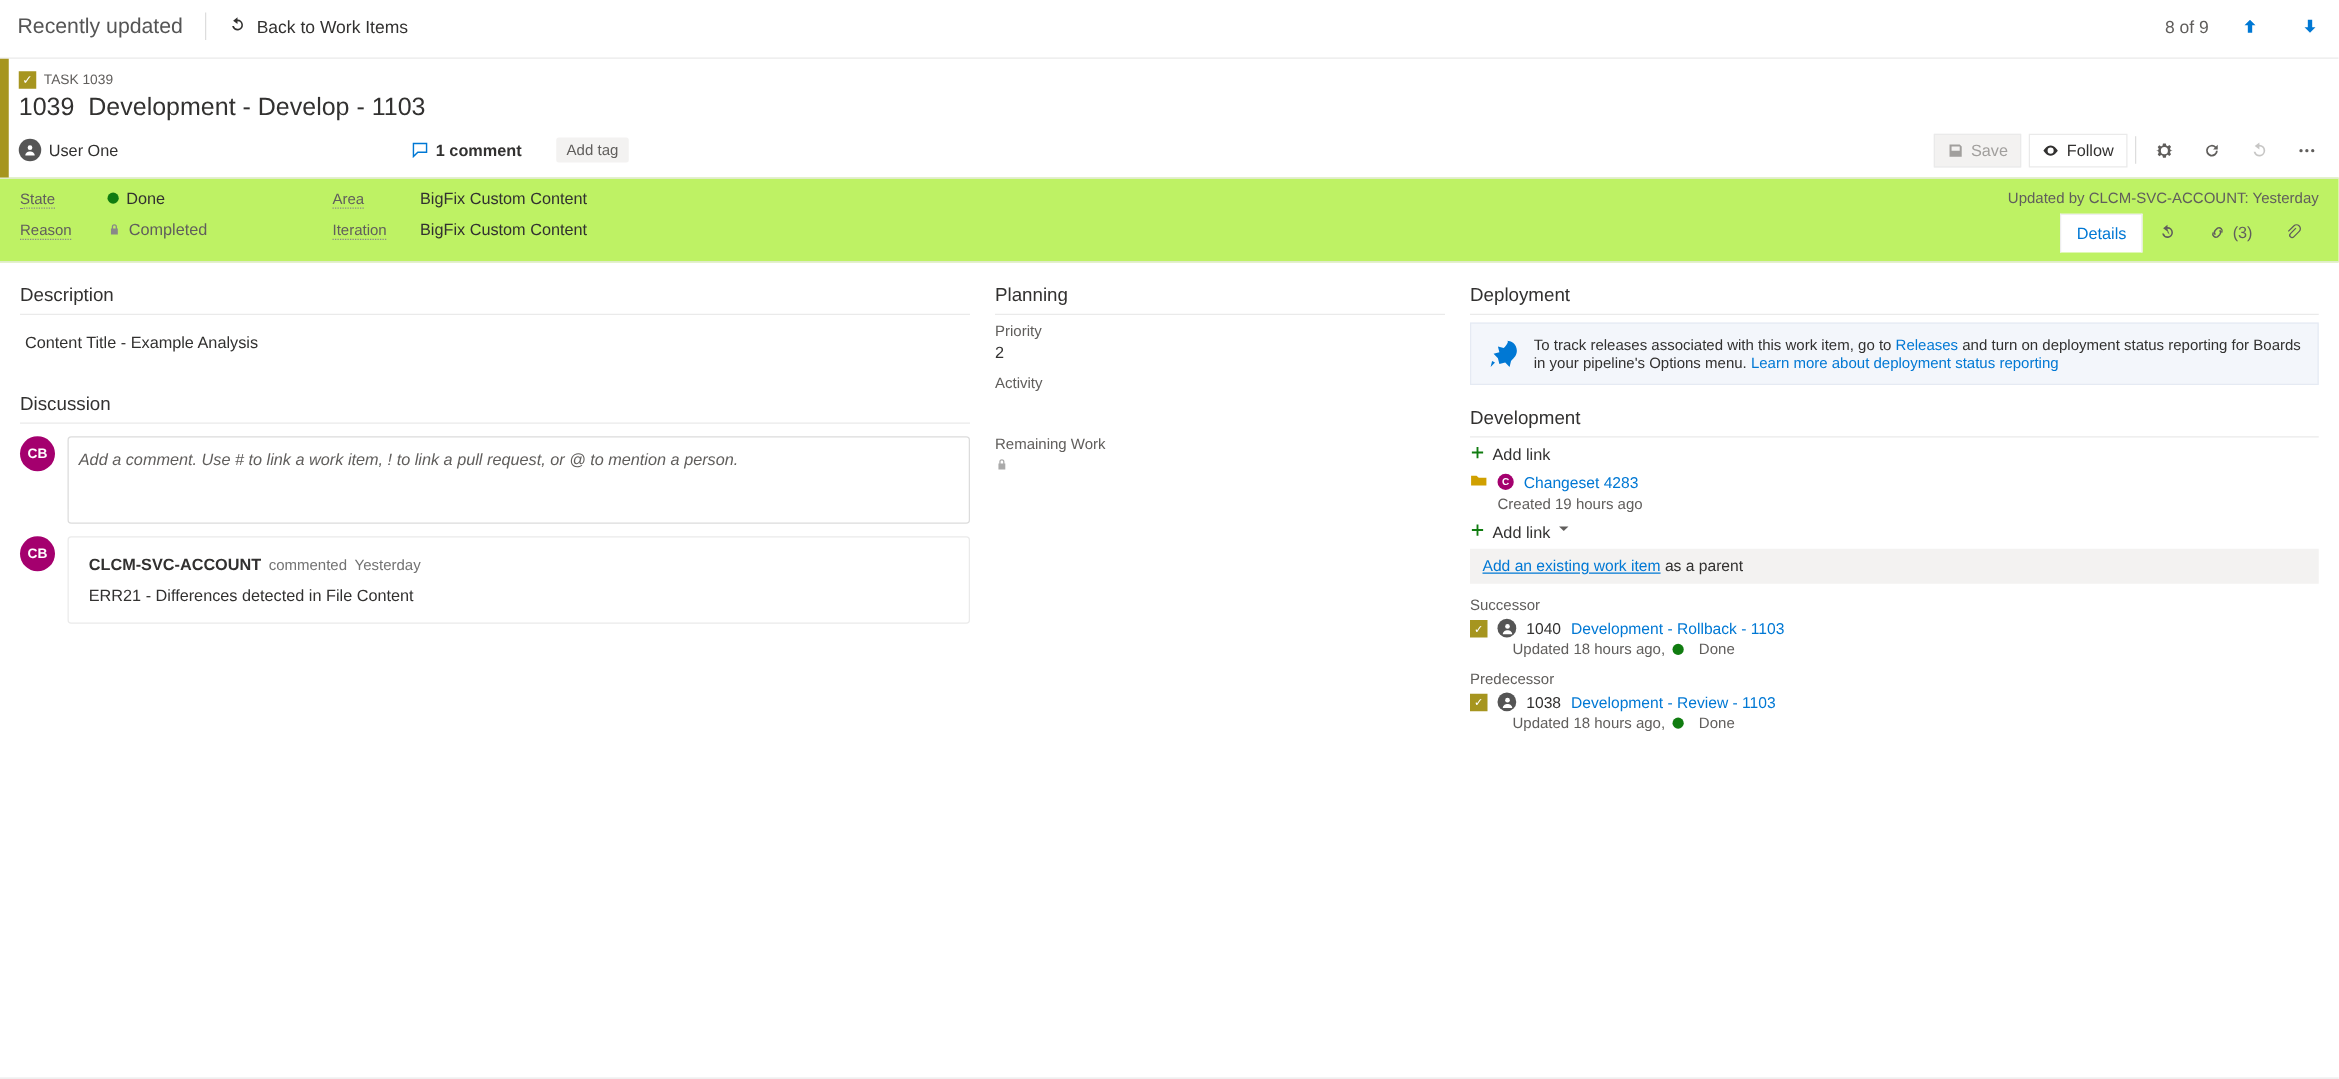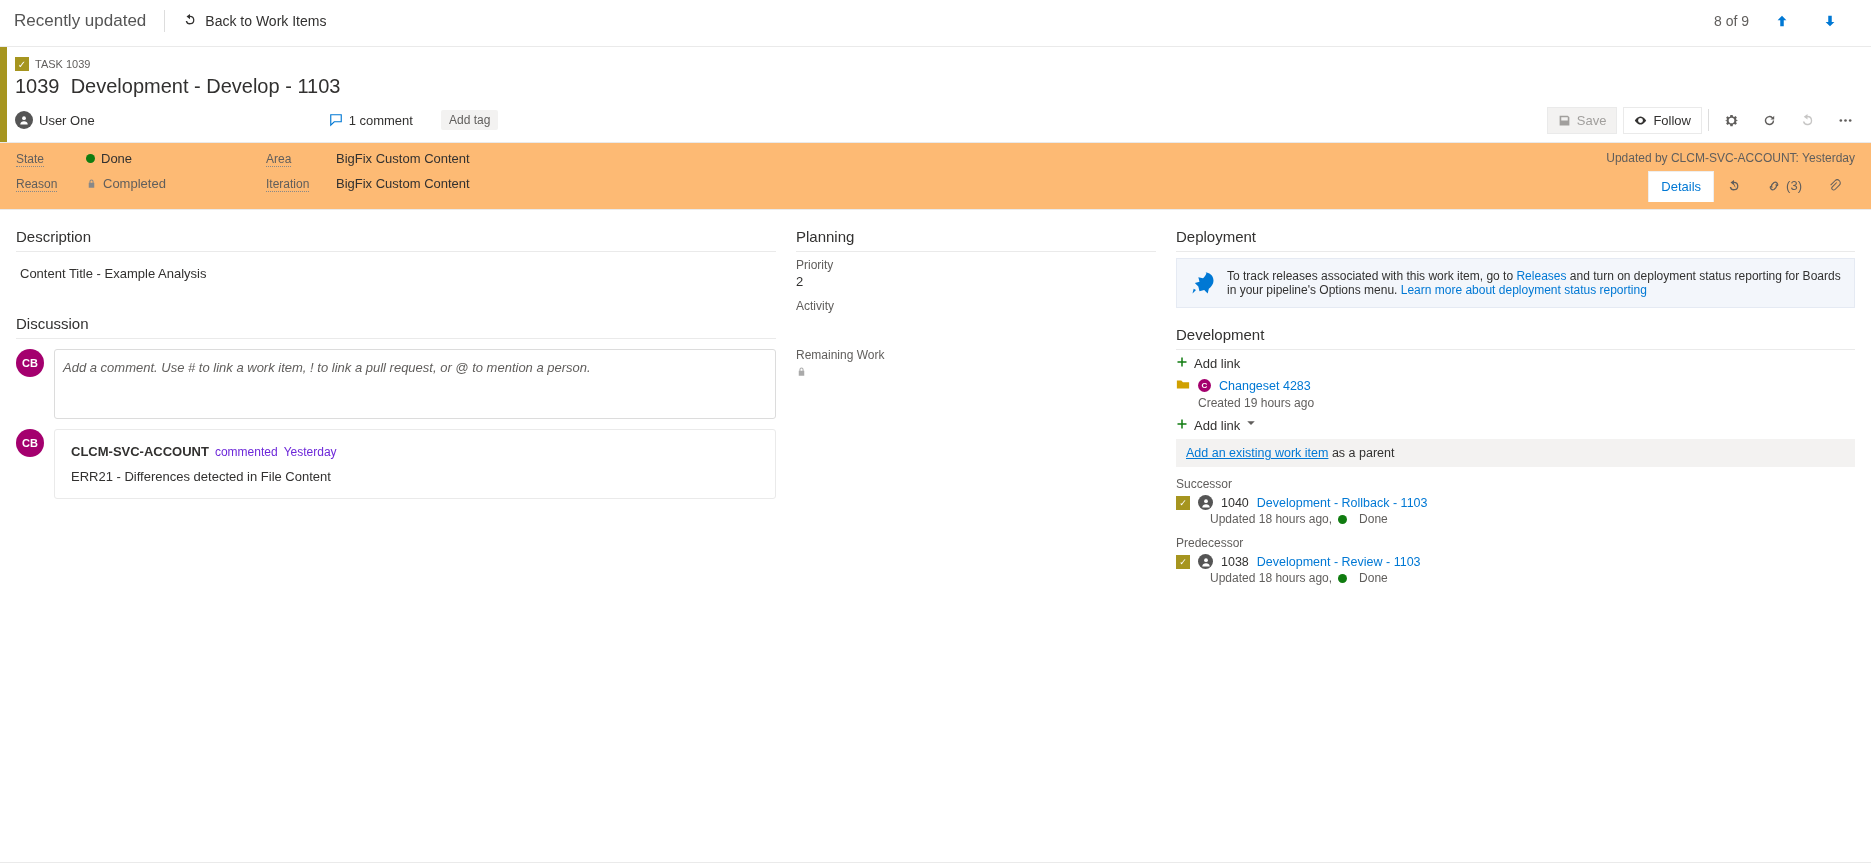--- a/index.html
+++ b/index.html
@@ -4,21 +4,21 @@
 <style>
   * { box-sizing: border-box; margin: 0; padding: 0; }
   body { font-family: "Segoe UI", Arial, sans-serif; font-size: 13px; color: #323130; background: #fff; }
   a { color: #0078d4; text-decoration: none; cursor: pointer; }
   .u { text-decoration: underline; }
   .muted { color: #605e5c; }
 
   
   .topbar {
     display: flex; align-items: center; justify-content: space-between;
-    padding: 6px 26px 10px 14px; border-bottom: 1px solid #eaeaea;
+    padding: 6px 8px 10px 14px; border-bottom: 1px solid #eaeaea;
   }
   .topbar-left { display: flex; align-items: center; gap: 18px; }
   .bc-title { font-size: 17px; color: #555; }
   .vsep { width: 1px; height: 22px; background: #ddd; }
   .back { display: flex; align-items: center; gap: 8px; color: #323130; font-size: 14px; }
   .back svg { width: 14px; height: 14px; fill: #323130; }
   .topbar-right { display: flex; align-items: center; gap: 18px; font-size: 14px; color: #605e5c; }
   .arrow-btn { width: 30px; height: 30px; display: flex; align-items: center; justify-content: center; cursor: pointer; }
   .arrow-btn svg { width: 14px; height: 14px; fill: #0078d4; }
 
@@ -27,33 +27,33 @@
   .accent { width: 7px; background: #a6951f; }
   .task-header-body { flex: 1; padding: 10px 10px 8px 8px; }
   .task-tag { display: flex; align-items: center; gap: 6px; font-size: 11px; color: #605e5c; }
   .task-icon { width: 14px; height: 14px; background: #a6951f; display: inline-flex; align-items: center; justify-content: center; color: #fff; font-size: 10px; }
   .task-title { font-size: 20px; margin-top: 4px; color: #323130; }
   .task-meta-row { display: flex; align-items: center; justify-content: space-between; margin-top: 8px; }
   .task-meta-left { display: flex; align-items: center; gap: 14px; }
   .assigned { display: flex; align-items: center; gap: 6px; font-size: 13px; }
   .person-icon { width: 18px; height: 18px; border-radius: 50%; background: #555; display: inline-flex; align-items: center; justify-content: center; }
   .person-icon svg { width: 10px; height: 10px; fill: #fff; }
-  .comment-link { display: flex; align-items: center; gap: 6px; color: #323130; margin-left: 220px; }
+  .comment-link { display: flex; align-items: center; gap: 6px; color: #323130; margin-left: 220px; font-weight: bold; }
   .comment-link svg { width: 14px; height: 14px; fill: #0078d4; }
   .addtag { font-size: 12px; color: #605e5c; background: #f3f2f1; padding: 3px 8px; border-radius: 2px; margin-left: 14px; cursor: pointer; }
 
   .task-meta-right { display: flex; align-items: center; gap: 6px; }
   .btn { display: inline-flex; align-items: center; gap: 6px; padding: 5px 10px; border: 1px solid #eaeaea; background: #fff; font-size: 13px; color: #323130; cursor: pointer; }
   .btn.disabled { color: #a19f9d; background: #f3f2f1; cursor: default; }
   .btn svg { width: 13px; height: 13px; fill: currentColor; }
   .iconbtn { width: 32px; height: 28px; display: inline-flex; align-items: center; justify-content: center; border: 1px solid transparent; cursor: pointer; }
   .iconbtn svg { width: 15px; height: 15px; fill: #605e5c; }
 
   
-  .infoband { background: #fdba74; border-top: 1px solid #eaeaea; border-bottom: 1px solid #eaeaea; padding: 8px 16px; }
+  .infoband { background: #bef264; border-top: 1px solid #eaeaea; border-bottom: 1px solid #eaeaea; padding: 8px 16px; }
   .infoband-top { display: flex; justify-content: space-between; align-items: flex-start; }
   .infogrid { display: grid; grid-template-columns: 60px 170px 60px 1fr; row-gap: 10px; column-gap: 10px; font-size: 13px; align-items: center; }
   .label-u { color: #605e5c; font-size: 12px; }
   .label-u span { border-bottom: 1px dotted #888; }
   .dot { width: 9px; height: 9px; border-radius: 50%; display: inline-block; margin-right: 6px; }
   .dot.green { background: #107c10; }
   .lock-icon { width: 11px; height: 11px; display: inline-block; margin-right: 6px; }
   .updated-by { font-size: 12px; color: #605e5c; text-align: right; }
 
   .tabs { display: flex; justify-content: flex-end; gap: 0; margin-top: 6px; }
@@ -70,21 +70,21 @@
   .section-title { font-size: 15px; color: #323130; margin: 6px 0 6px 0; border-bottom: 1px solid #eaeaea; padding-bottom: 6px; }
   .desc-text { font-size: 13px; padding: 8px 4px; }
 
   .comment-row { display: flex; gap: 10px; margin-top: 10px; }
   .avatar { width: 28px; height: 28px; border-radius: 50%; display: flex; align-items: center; justify-content: center; color: #fff; font-size: 11px; font-weight: 600; flex-shrink: 0; }
   .avatar.pink { background: #a4006e; }
   .comment-box { flex: 1; border: 1px solid #dcdcdc; border-radius: 3px; padding: 10px 8px; min-height: 70px; font-size: 13px; color: #605e5c; font-style: italic; }
   .comment-card { flex: 1; border: 1px solid #eaeaea; border-radius: 3px; padding: 14px 16px; font-size: 13px; }
   .comment-head { display: flex; align-items: baseline; gap: 6px; margin-bottom: 10px; }
   .comment-head .author { font-weight: 600; font-style: normal; }
-  .comment-head .when { color: #6d28d9; font-size: 12px; }
+  .comment-head .when { color: #737373; font-size: 12px; }
 
   .field-label { font-size: 12px; color: #605e5c; margin-top: 6px; }
   .field-value { font-size: 13px; color: #323130; margin-top: 2px; margin-bottom: 10px; }
 
   .callout { background: #f3f6fb; border: 1px solid #e5eaf3; padding: 10px 12px; font-size: 12px; color: #323130; display: flex; gap: 10px; align-items: flex-start; }
   .callout-icon { width: 28px; height: 28px; flex-shrink: 0; }
   .callout-icon svg { width: 28px; height: 28px; fill: #0078d4; }
 
   .add-link { display: flex; align-items: flex-start; gap: 6px; font-size: 13px; color: #323130; cursor: pointer; margin: 6px 0; }
   .add-link svg { width: 12px; height: 12px; fill: #107c10; }

